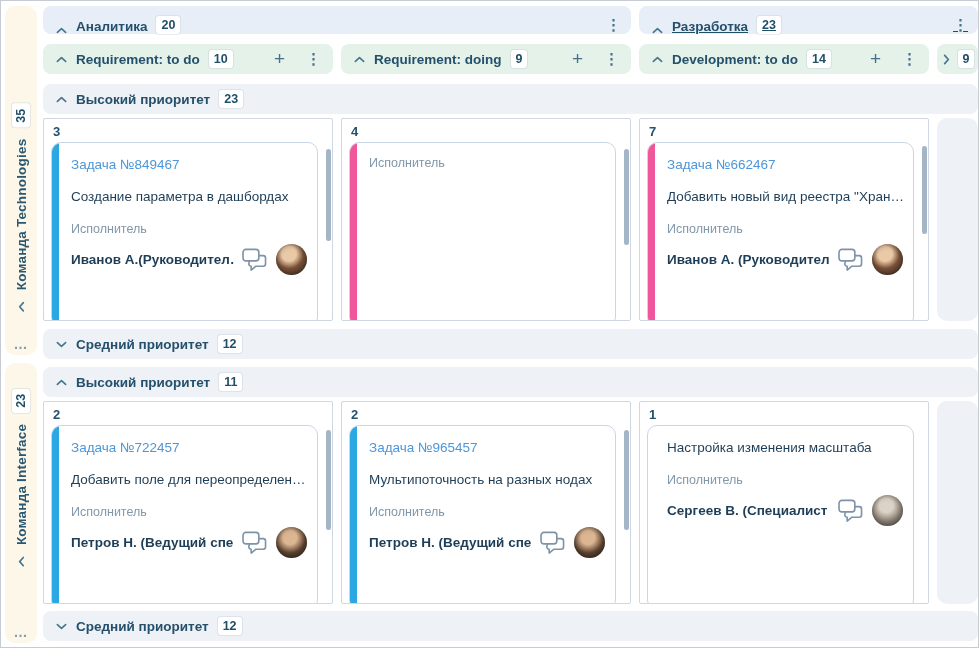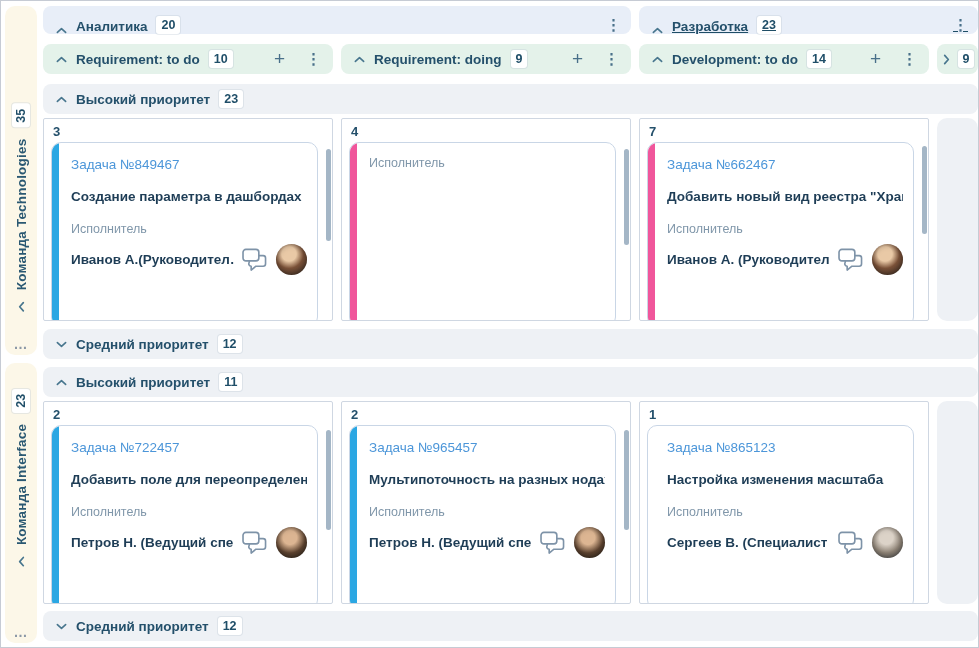--- a/index.html
+++ b/index.html
@@ -52,21 +52,21 @@
   .cells-row { display:flex; gap:8px; margin-top:4px; height:203px; }
   .cell { width:290px; background:#fff; border:1px solid #cfd7e2; border-radius:2px;
           overflow:hidden; position:relative; }
   .cell-count { color:#24506b; font-weight:700; font-size:13px; margin:4px 0 2px 9px; line-height:17px; }
   .collapsed-body { width:41px; height:100%; background:#eef1f5; border-radius:10px; }
   .card { position:relative; margin:0 14px 0 7px; border:1px solid #c9d6e6; border-radius:10px;
           background:#fff; height:185px; padding:13px 10px 10px 19px; overflow:hidden; cursor:pointer; }
   .card.partial { height:46px; margin-top:6px; }
   .stripe { position:absolute; left:0; top:0; bottom:0; width:7px; border-radius:9px 0 0 9px; }
   .card-id { color:#4c96d9; font-size:13.5px; line-height:17px; margin-bottom:15px; cursor:pointer; }
-  .card-title { color:#1e3d56; font-size:13.5px; font-weight:700; line-height:17px; margin-bottom:17px;
+  .card-title { color:#1e3d56; font-size:13.5px; font-weight:400; line-height:17px; margin-bottom:17px;
                 white-space:nowrap; overflow:hidden; }
   .card-label { color:#8097aa; font-size:12.5px; margin-bottom:8px; }
   .assignee-row { display:flex; align-items:center; gap:8px; }
   .assignee-name { flex:1; color:#1e3d56; font-size:13.5px; font-weight:700;
                    white-space:nowrap; overflow:hidden; }
   .chat { display:inline-flex; flex:none; cursor:pointer; }
   .avatar { width:31px; height:31px; border-radius:50%; flex:none;
             box-shadow:inset 0 0 6px rgba(0,0,0,.35); }
   .av-1 { background:radial-gradient(circle at 42% 32%, #e9c9a6 0 26%, #7a5138 52%, #2c251f 100%); }
   .av-2 { background:radial-gradient(circle at 50% 36%, #f4dcb2 0 30%, #cba express 0, #c9a05e 62%, #6e4a33 100%); }
@@ -321,21 +321,20 @@
         <div class="card partial">
           <span class="stripe" style="background: rgb(43, 167, 227);"></span>
           <div class="card-id">Задача №…</div>
         </div>
         <span class="vthumb th-e"></span>
       </div>
 
       <div class="cell">
         <div class="cell-count">1</div>
         <div class="card">
-          <div class="card-id">Задача №865123</div>
           <div class="card-title">Настройка изменения масштаба</div>
           <div class="card-label">Исполнитель</div>
           <div class="assignee-row">
             <span class="assignee-name">Сергеев В. (Специалист …</span>
             <span class="chat">
                 <svg viewBox="0 0 27 24" width="26" height="23">
                   <path d="M9 8 h13 a2.5 2.5 0 0 1 2.5 2.5 v6 a2.5 2.5 0 0 1 -2.5 2.5 h-7.5 l-5 4 v-4 a2.5 2.5 0 0 1 -2.5 -2.5 z" fill="#fff" stroke="#7e93a8" stroke-width="1.7" stroke-linejoin="round"></path>
                   <rect x="1" y="1.5" width="16.5" height="12" rx="3" fill="#fff" stroke="#7e93a8" stroke-width="1.7"></rect>
                 </svg>
               </span>

